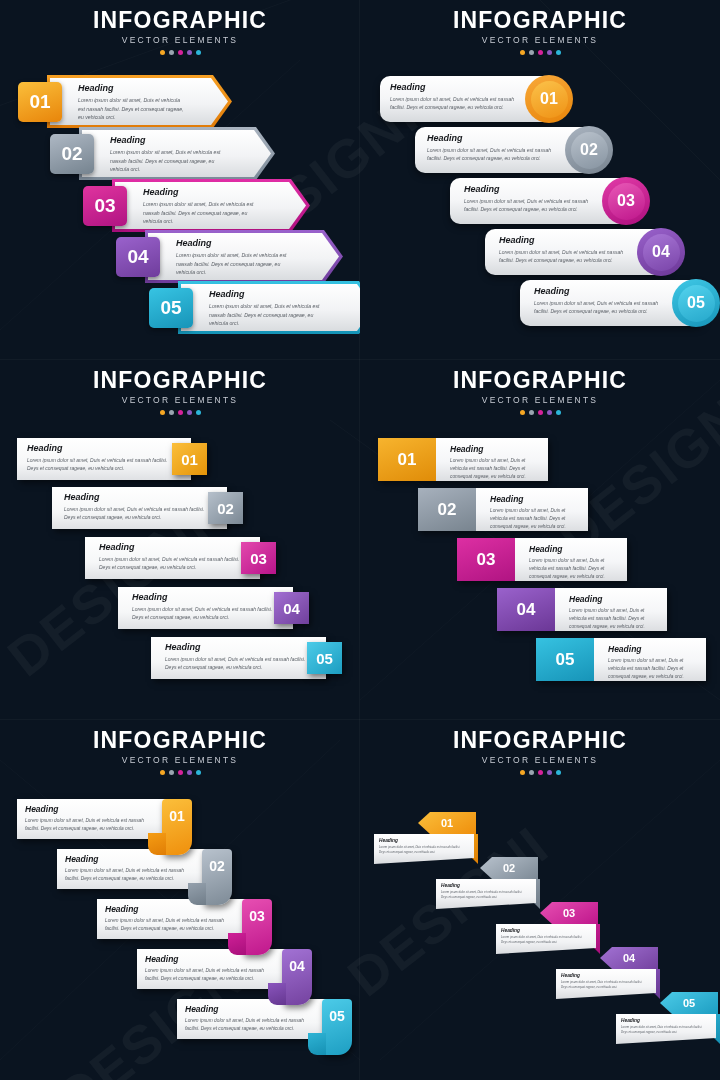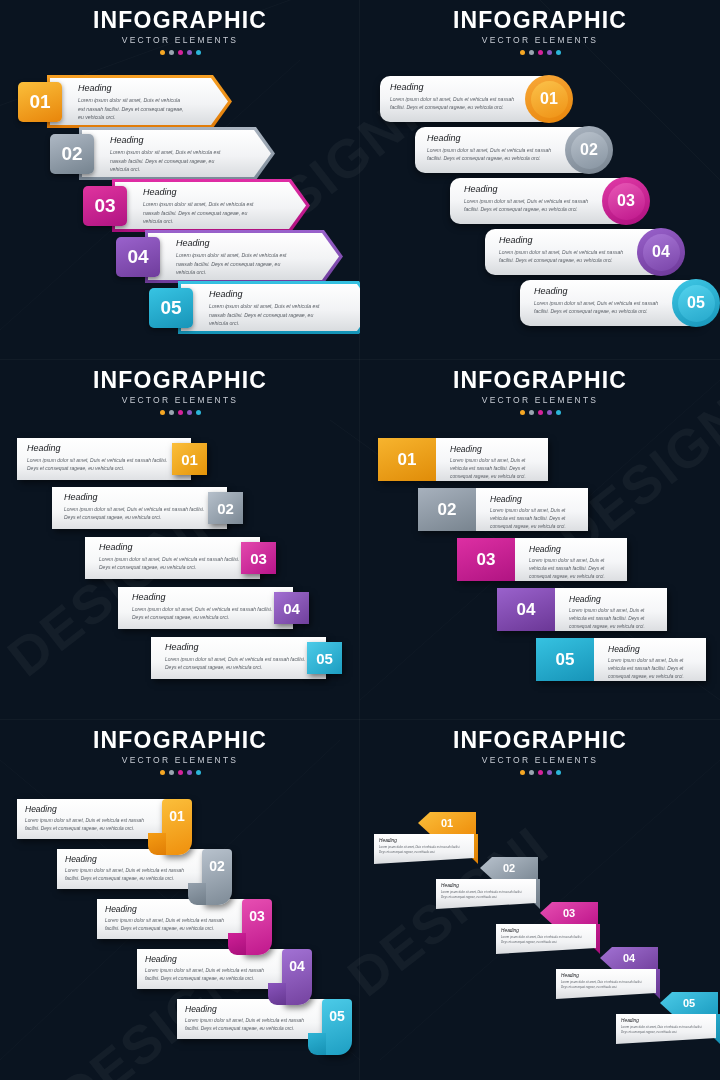--- a/index.html
+++ b/index.html
@@ -31,21 +31,21 @@
     color:#ffffff; font-size:23px; font-weight:bold; letter-spacing:1.2px;
     line-height:1.05;
   }
   .head .s {
     color:#c8ccd4; font-size:8.5px; letter-spacing:2.2px; margin-top:3px;
   }
   .dots { margin-top:5px; display:flex; justify-content:center; gap:4px; }
   .dots i { width:5px; height:5px; border-radius:50%; display:block; }
 
   
-  .hd { font-style:italic; font-weight:normal; color:#16181c; }
+  .hd { font-style:italic; font-weight:bold; color:#16181c; }
   .bd { font-style:italic; color:#5b6067; }
 
   
   .p1 .row { position:absolute; height:47px; }
   .p1 .bar {
     position:absolute; left:32px; top:0; height:47px;
     background:linear-gradient(180deg,#ffffff 0%,#f2f3f5 55%,#d9dcdf 100%);
     clip-path:polygon(0 0, calc(100% - 17px) 0, 100% 50%, calc(100% - 17px) 100%, 0 100%);
   }
   .p1 .baroutline{

